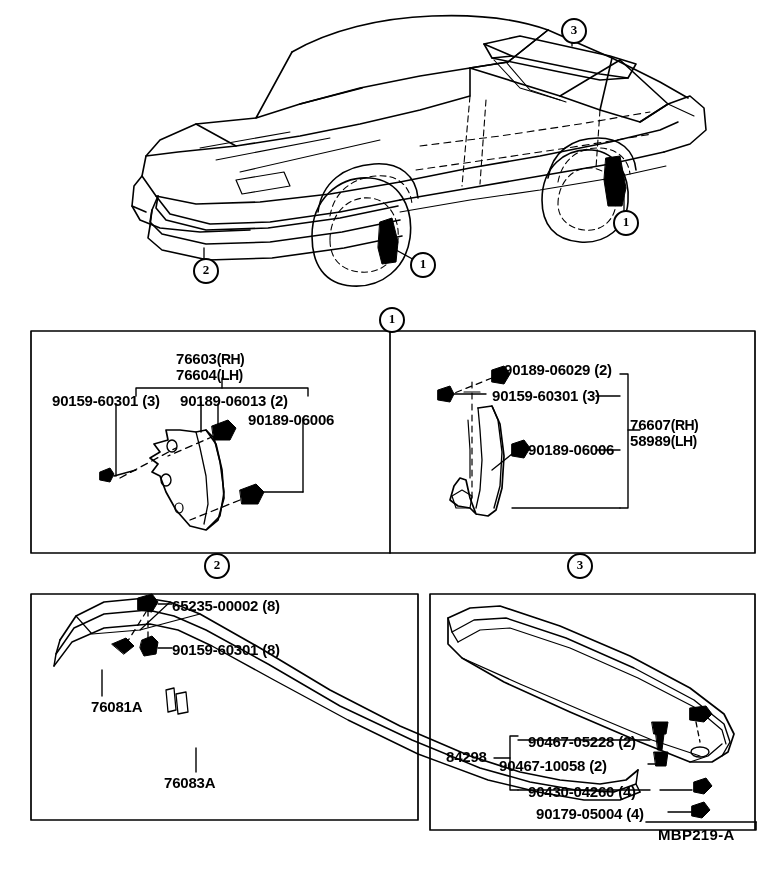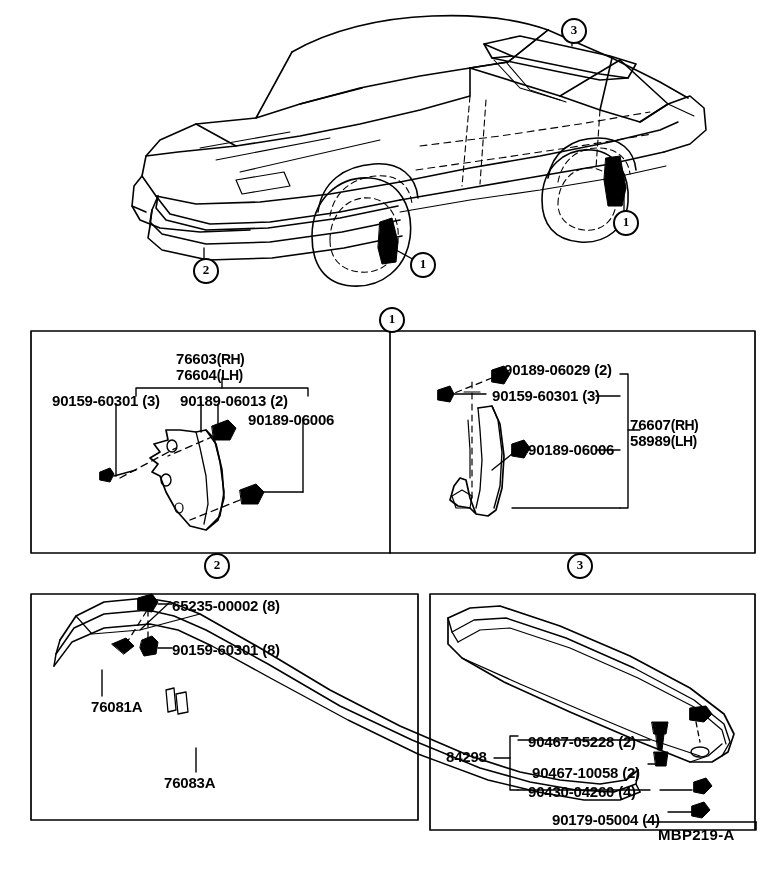--- a/index.html
+++ b/index.html
@@ -330,28 +330,28 @@
   </div>
   <div class="lbl pn-big" style="left:59px;top:698px;margin-left:32px;">76081A</div>
   <div class="lbl pn-big" style="left:164px;top:774px;">76083A</div>
 
   <div class="lbl pn-big" style="left:446px;top:748px;">84298</div>
 
   <div class="lbl pn" style="left:528px;top:733px;">
     <span>90467-05228</span>
     <span>(2)</span>
   </div>
-  <div class="lbl pn" style="left:532px;top:757px;margin-top:7px;">
+  <div class="lbl pn" style="left:499px;top:757px;">
     <span>90467-10058</span>
     <span>(2)</span>
   </div>
   <div class="lbl pn" style="left:528px;top:783px;">
     <span>90430-04260</span>
     <span>(4)</span>
   </div>
-  <div class="lbl pn" style="left:552px;top:805px;margin-top:6px;">
+  <div class="lbl pn" style="left:536px;top:805px;">
     <span>90179-05004</span>
     <span>(4)</span>
   </div>
 
   <div class="code" style="left:658px;top:826px;">MBP219-A</div>
 
 </div>
 
 </body></html>

